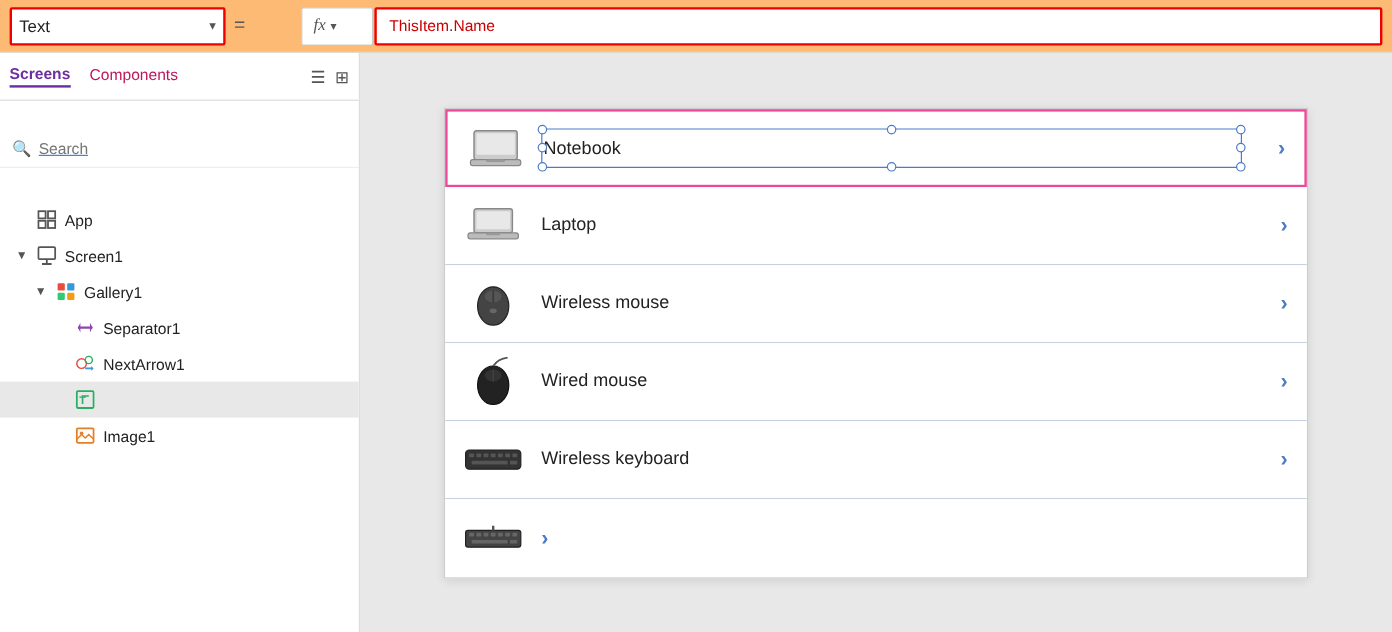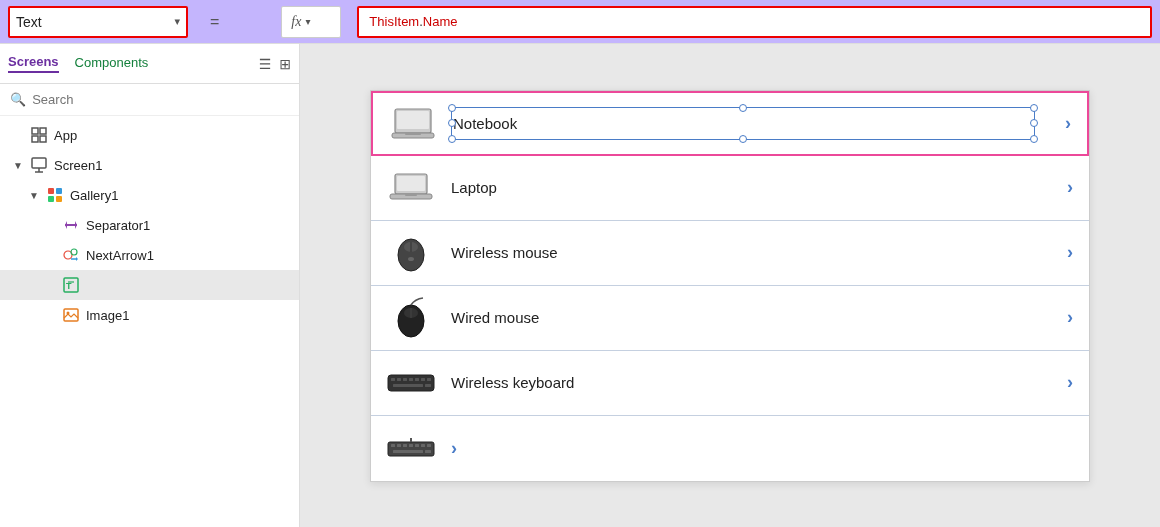--- a/index.html
+++ b/index.html
@@ -2,25 +2,25 @@
 <html><head>
   <meta charset="utf-8">
   <style>
     * { box-sizing: border-box; margin: 0; padding: 0; }
     body { font-family: 'Segoe UI', Arial, sans-serif; font-size: 13px; background: #f0f0f0; display: flex; flex-direction: column; height: 527px; overflow: hidden; }
 
     
     .top-bar {
       display: flex;
       align-items: center;
-      background: #c4b5fd;
+      background: #fdba74;
       border-bottom: 1px solid #ddd;
       height: 44px;
       padding: 0 8px;
-      gap: 16px;
+      gap: 1px;
       flex-shrink: 0;
     }
     .top-bar-property-box {
       display: flex;
       align-items: center;
       border: 2px solid #e00;
       border-radius: 2px;
       padding: 2px 6px;
       min-width: 180px;
       background: #fff;
@@ -85,32 +85,33 @@
     }
 
     
     .sidebar {
       width: 300px;
       background: #fff;
       border-right: 1px solid #ddd;
       display: flex;
       flex-direction: column;
       flex-shrink: 0;
+      gap: 24px;
     }
     .sidebar-tabs {
       display: flex;
       align-items: center;
       border-bottom: 1px solid #ddd;
       padding: 0 8px;
       height: 40px;
       gap: 16px;
     }
     .tab {
       font-size: 13px;
-      color: #15803d;
+      color: #be185d;
       cursor: pointer;
       padding-bottom: 2px;
     }
     .tab.active {
       color: #6b2fa0;
       border-bottom: 2px solid #6b2fa0;
       font-weight: 600;
     }
     .tab-icons {
       margin-left: auto;
@@ -130,22 +131,23 @@
       align-items: center;
       padding: 8px 10px;
       border-bottom: 1px solid #eee;
       gap: 6px;
     }
     .sidebar-search input {
       border: none;
       outline: none;
       font-size: 13px;
       flex: 1;
-      color: #b91c1c;
+      color: #3b82f6;
       background: transparent;
+      text-decoration: underline;
     }
     .search-icon {
       color: #888;
       font-size: 13px;
     }
 
     
     .tree {
       overflow-y: auto;
       flex: 1;

